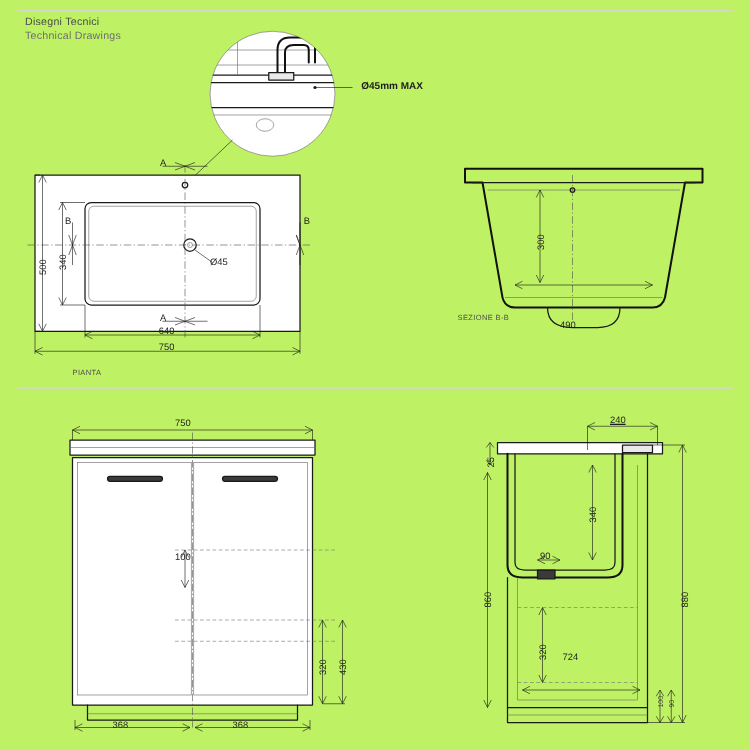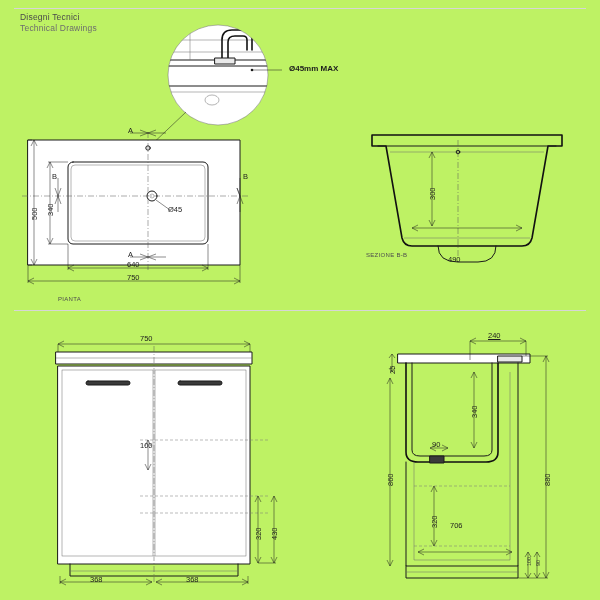--- a/index.html
+++ b/index.html
@@ -378,17 +378,17 @@
   <div class="lbl rot" style="left:254px; top:540px;">320</div>
   <div class="lbl rot" style="left:270px; top:540px;">430</div>
 
   <div class="lbl rot" style="left:388px; top:374px;">25</div>
   <div class="lbl" style="left:488px; top:331px;text-decoration:underline;">240</div>
   <div class="lbl rot" style="left:470px; top:418px;">340</div>
   <div class="lbl" style="left:432px; top:440px;">90</div>
   <div class="lbl rot" style="left:386px; top:486px;">860</div>
   <div class="lbl rot" style="left:543px; top:486px;">880</div>
   <div class="lbl rot" style="left:430px; top:528px;">320</div>
-  <div class="lbl" style="left:450px; top:521px;">706</div>
+  <div class="lbl" style="left:450px; top:521px;">724</div>
   <div class="lbl rot tiny" style="left:526px; top:566px;">100</div>
   <div class="lbl rot tiny" style="left:535px; top:566px;">90</div>
 
 </div>
 
 </body></html>

